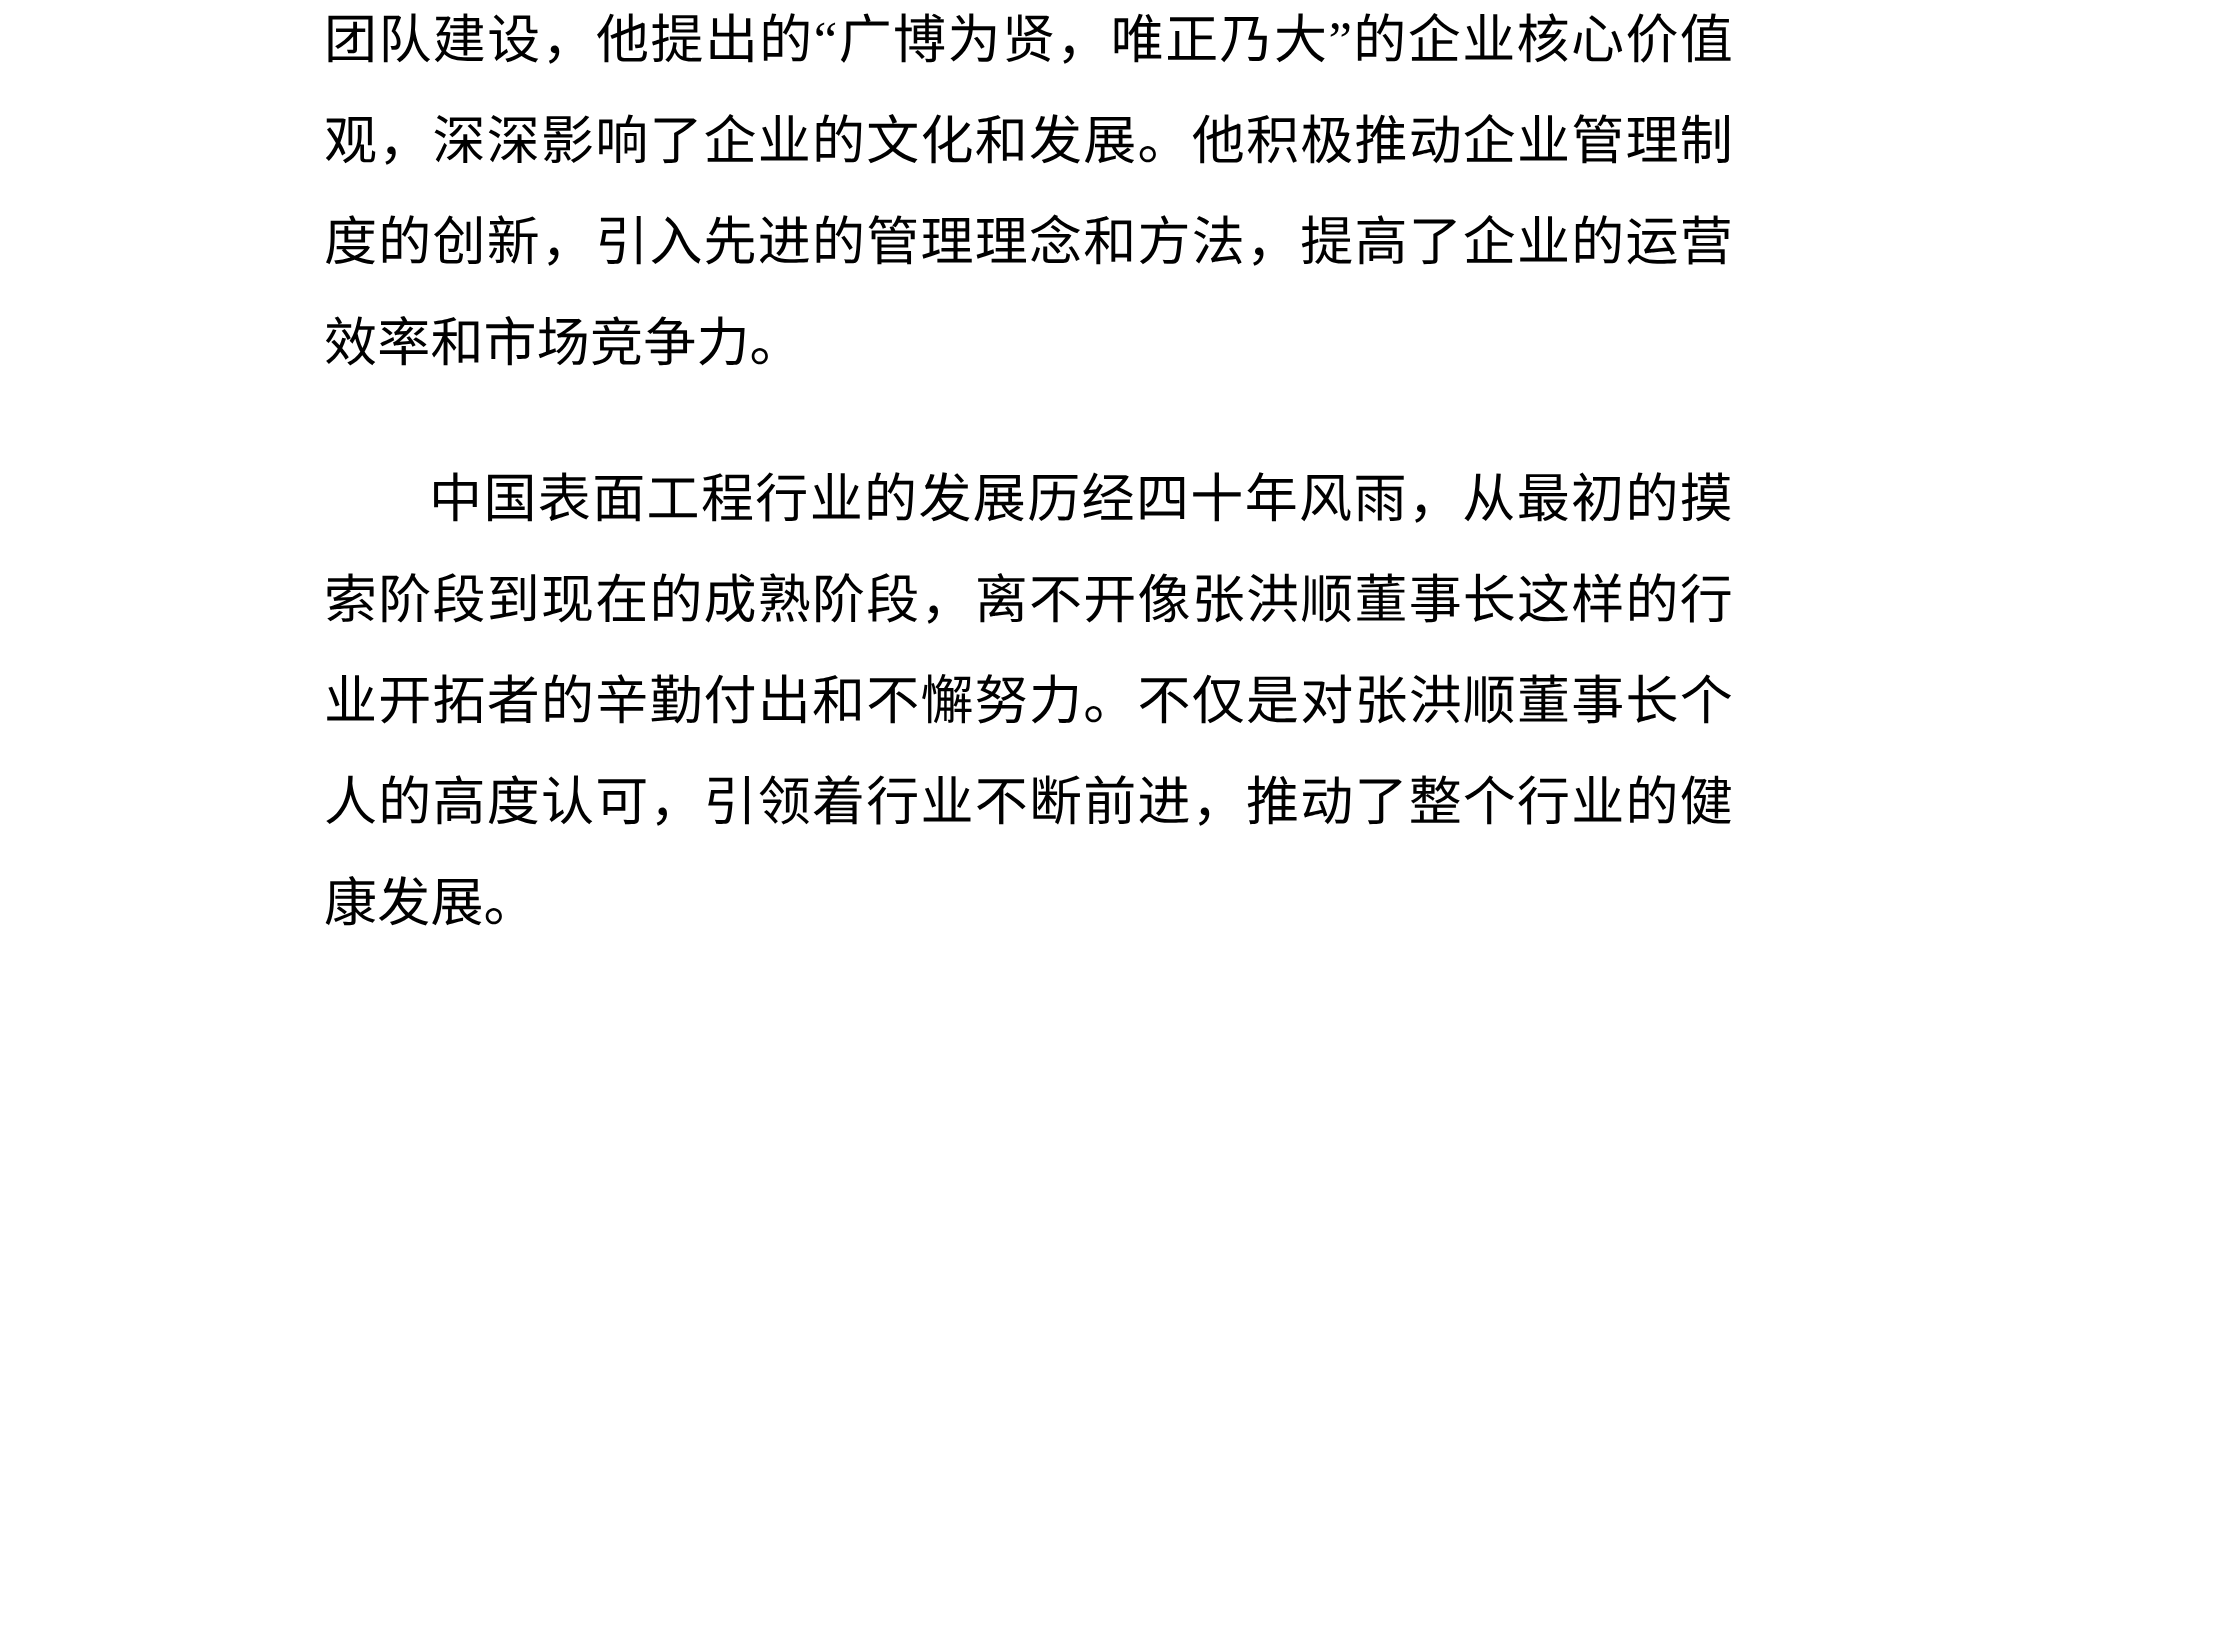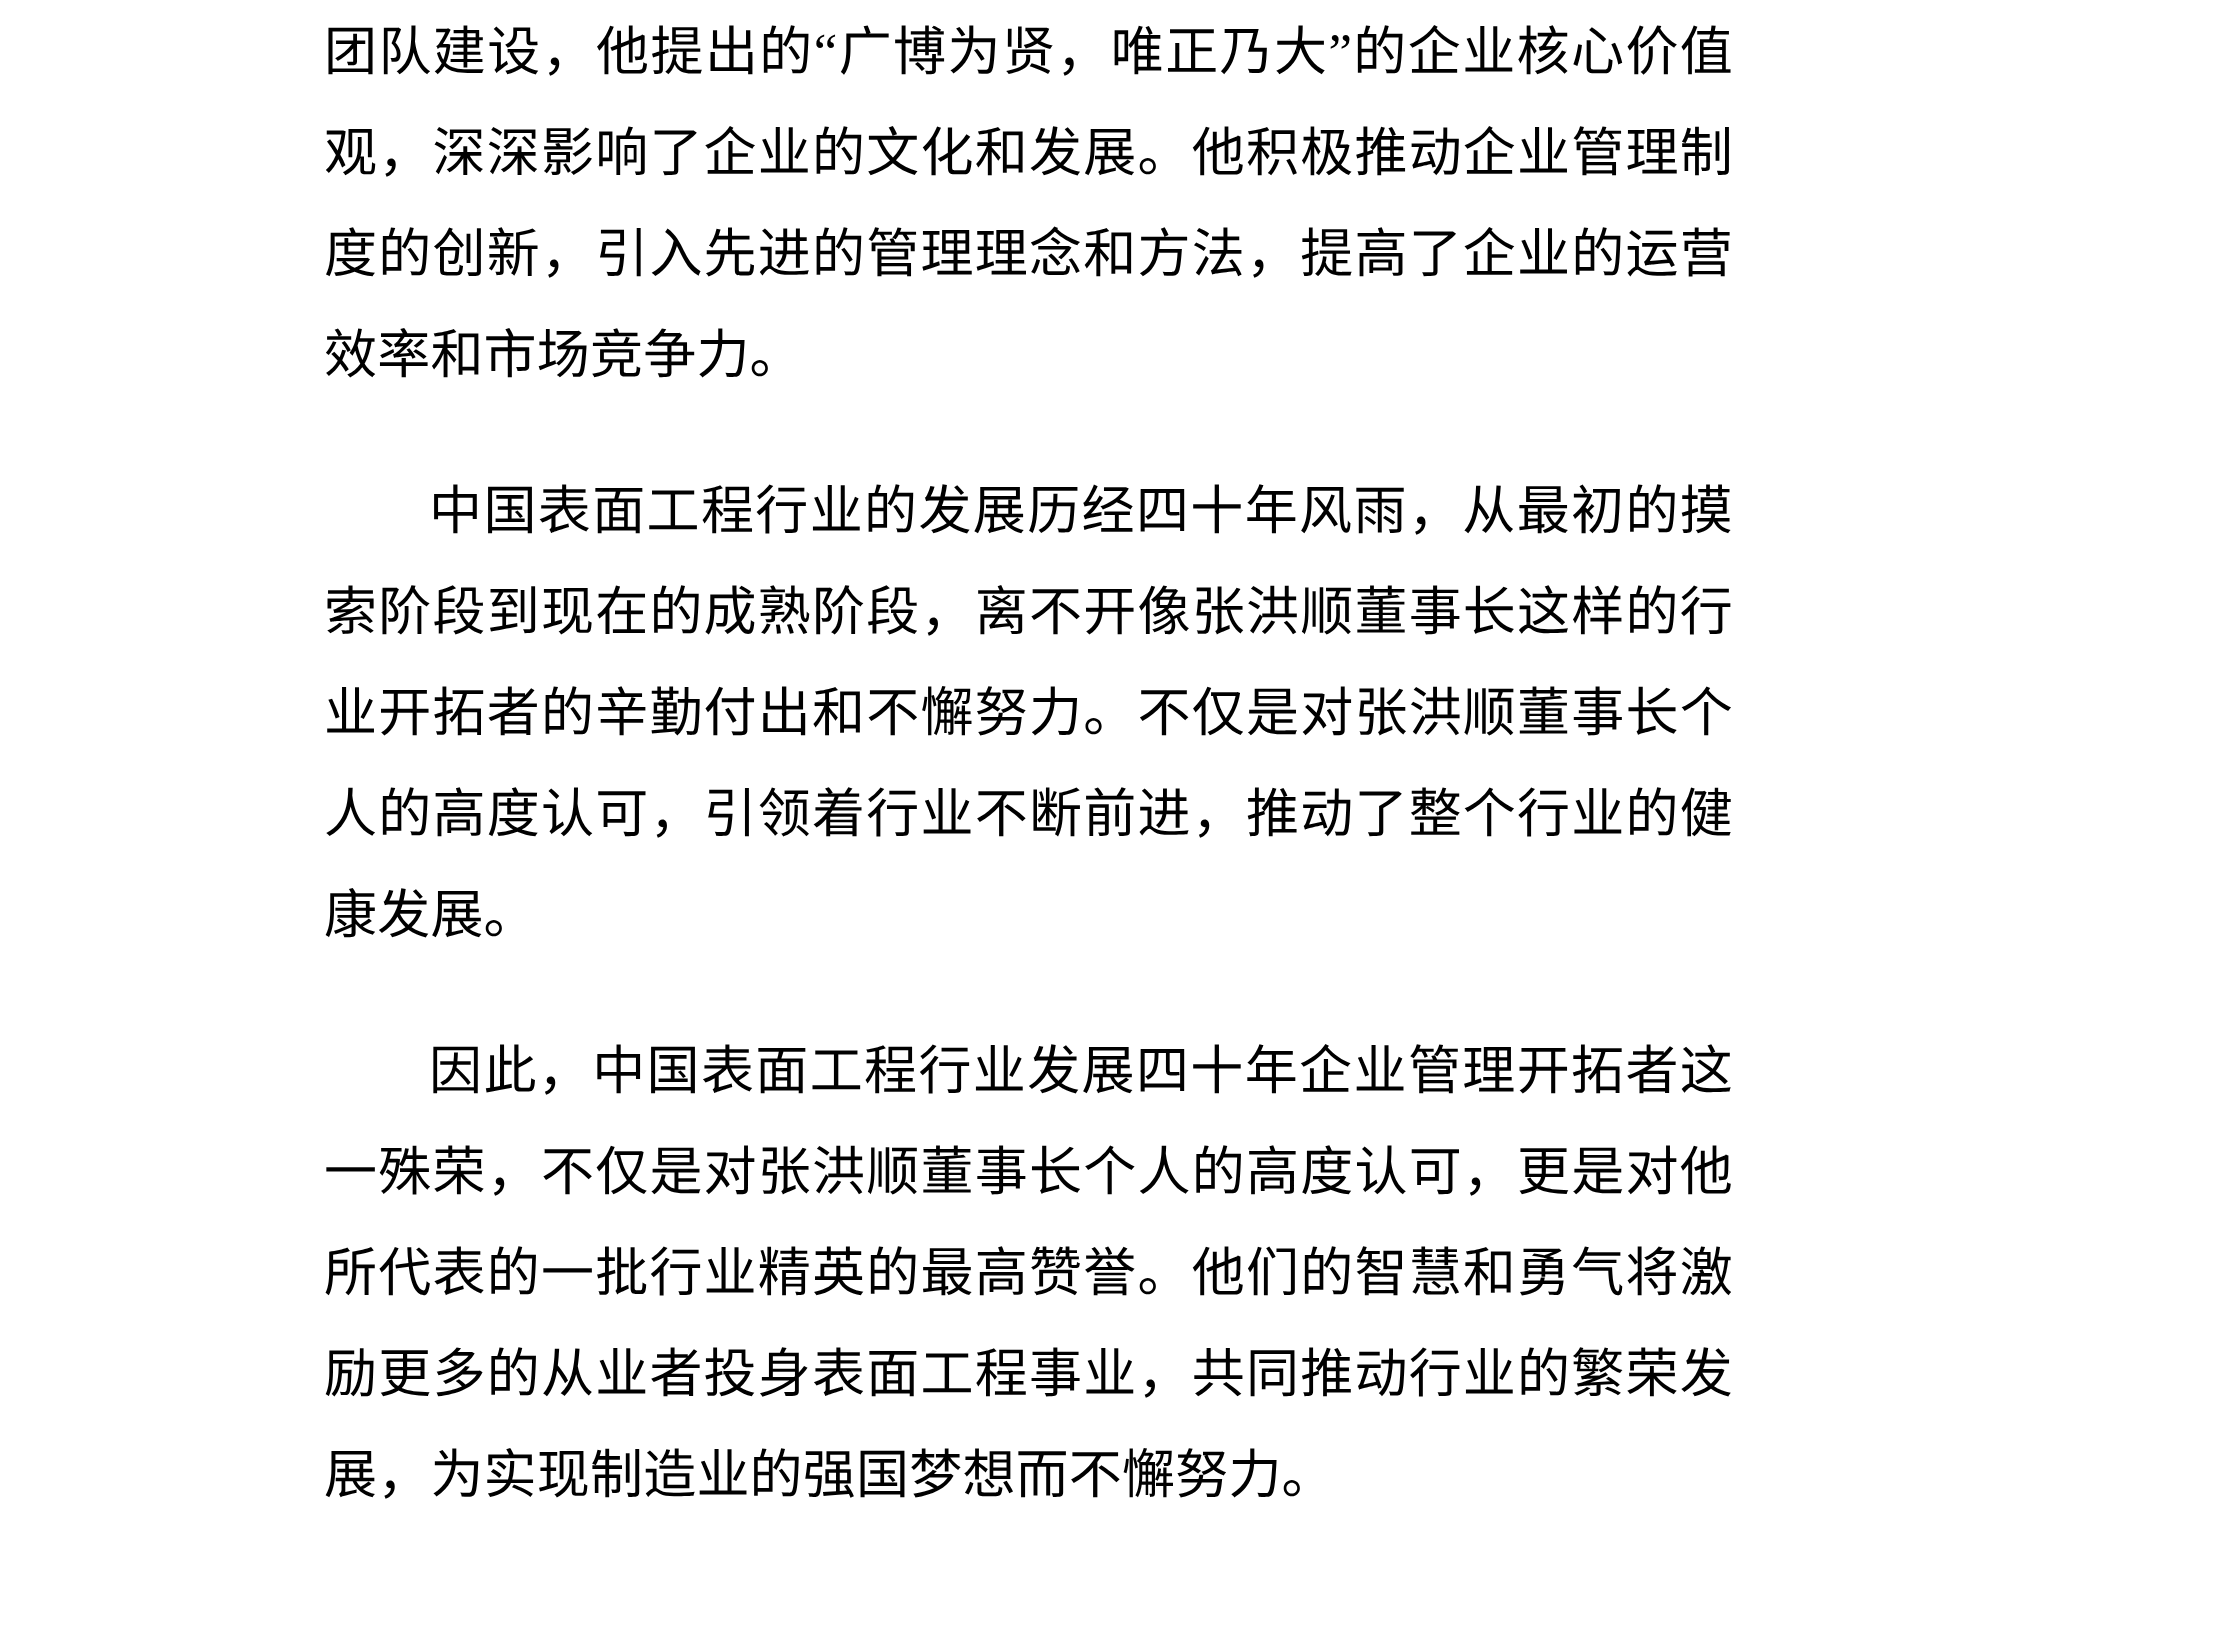--- a/index.html
+++ b/index.html
@@ -13,21 +13,21 @@
     height: 1647px;
     font-family: "Liberation Serif", "DejaVu Serif", serif;
     color: #000000;
     -webkit-font-smoothing: antialiased;
   }
   .page {
     box-sizing: border-box;
     width: 2203px;
     height: 1647px;
     background: #ffffff;
-    padding: 16px 470px 0 324px;
+    padding: 4px 470px 0 324px;
     position: relative;
     overflow: hidden;
     border-radius: 25px;
   }
   .doc-body {
     padding-top: 0;
   }
   p.para {
     margin: 0 0 55px 0;
     font-size: 53px;
@@ -45,16 +45,15 @@
     margin-top: -14px;
   }
 </style>
 </head>
 <body>
 
 <div class="page">
   <div class="doc-body">
     <p class="para first">团队建设，他提出的“广博为贤，唯正乃大”的企业核心价值观，深深影响了企业的文化和发展。他积极推动企业管理制度的创新，引入先进的管理理念和方法，提高了企业的运营效率和市场竞争力。</p>
     <p class="para indent">中国表面工程行业的发展历经四十年风雨，从最初的摸索阶段到现在的成熟阶段，离不开像张洪顺董事长这样的行业开拓者的辛勤付出和不懈努力。不仅是对张洪顺董事长个人的高度认可，引领着行业不断前进，推动了整个行业的健康发展。</p>
-    <p class="para indent">因此，中国表面工程行业发展四十年企业管理开拓者这一殊荣，不仅是对张洪顺董事长个人的高度认可，更是对他所代表的一批行业精英的最高赞誉。他们的智慧和勇气将激励更多的从业者投身表面工程事业，共同推动行业的繁荣发展，为实现制造业的强国梦想而不懈努力。</p>
   </div>
 </div>
 
 
 </body></html>

